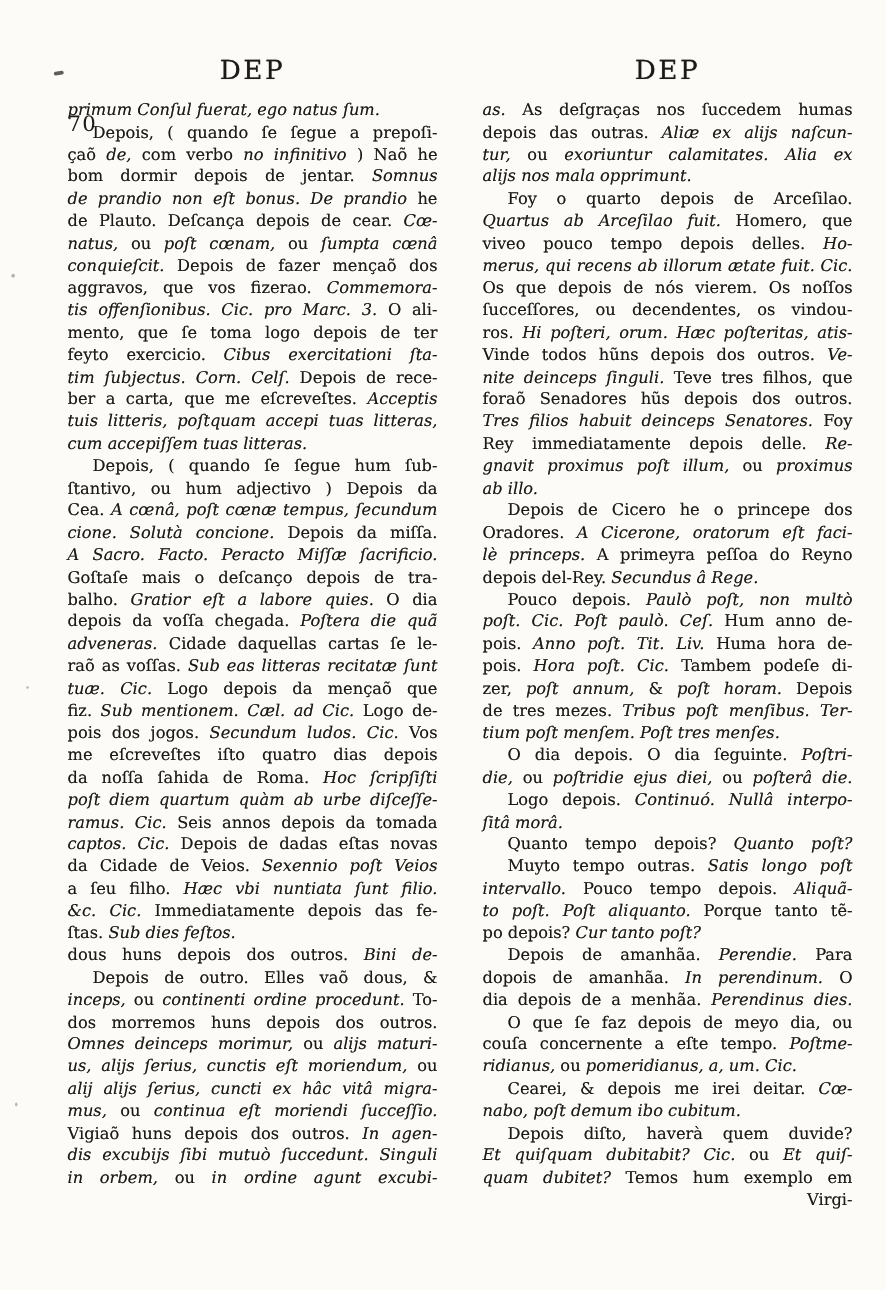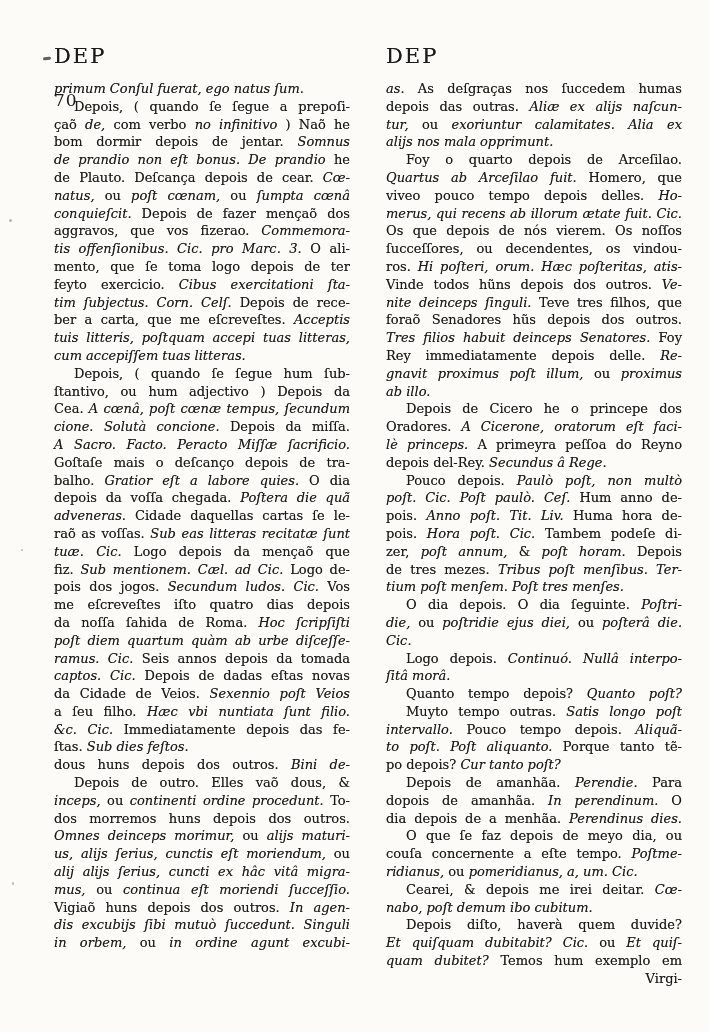--- a/index.html
+++ b/index.html
@@ -9,21 +9,21 @@
     background:#fcfbf8; overflow:hidden;
     font-family:"DejaVu Serif","Liberation Serif",serif;
     color:#1b1a18;
   }
   .header-row { position:absolute; top:44px; left:0; width:709px; height:26px; }
   .pagenum {
     position:absolute; left:54px; top:0;
     font-size:17px; letter-spacing:1px;margin-top:46px;
   }
   .running-head {
-    position:absolute; top:0; width:296px; 
+    position:absolute; top:0; width:296px; text-align:center;
     font-size:21px; letter-spacing:2px;
     text-shadow:0 0 0.6px rgba(27,26,24,0.7);
   }
   .running-head.left { left:54px; }
   .running-head.right { left:386px; }
   .col {
     position:absolute; top:80px; width:296px;
     font-size:13px; line-height:17.8px;
     text-shadow:0 0 0.5px rgba(27,26,24,0.55);
   }
@@ -139,21 +139,20 @@
       <div class="line end"><span>depois del-Rey. </span><span class="it">Secundus â Rege.</span></div>
       <div class="line indent"><span>Pouco depois. </span><span class="it">Paulò poſt, non multò</span></div>
       <div class="line"><span class="it">poſt. Cic. Poſt paulò. Ceſ.</span><span> Hum anno de-</span></div>
       <div class="line"><span>pois. </span><span class="it">Anno poſt. Tit. Liv.</span><span> Huma hora de-</span></div>
       <div class="line"><span>pois. </span><span class="it">Hora poſt. Cic.</span><span> Tambem podeſe di-</span></div>
       <div class="line"><span>zer, </span><span class="it">poſt annum,</span><span> &amp; </span><span class="it">poſt horam.</span><span> Depois</span></div>
       <div class="line"><span>de tres mezes. </span><span class="it">Tribus poſt menſibus. Ter-</span></div>
       <div class="line end"><span class="it">tium poſt menſem. Poſt tres menſes.</span></div>
       <div class="line indent"><span>O dia depois. O dia ſeguinte. </span><span class="it">Poſtri-</span></div>
       <div class="line"><span class="it">die,</span><span> ou </span><span class="it">poſtridie ejus diei,</span><span> ou </span><span class="it">poſterâ die.</span></div>
-      <div class="line end"><span class="it">Cic.</span></div>
       <div class="line indent"><span>Logo depois. </span><span class="it">Continuó. Nullâ interpo-</span></div>
       <div class="line end"><span class="it">ſitâ morâ.</span></div>
       <div class="line indent"><span>Quanto tempo depois? </span><span class="it">Quanto poſt?</span></div>
       <div class="line indent"><span>Muyto tempo outras. </span><span class="it">Satis longo poſt</span></div>
       <div class="line"><span class="it">intervallo.</span><span> Pouco tempo depois. </span><span class="it">Aliquã-</span></div>
       <div class="line"><span class="it">to poſt. Poſt aliquanto.</span><span> Porque tanto tẽ-</span></div>
       <div class="line end"><span>po depois? </span><span class="it">Cur tanto poſt?</span></div>
       <div class="line indent"><span>Depois de amanhãa. </span><span class="it">Perendie.</span><span> Para</span></div>
       <div class="line"><span>dopois de amanhãa. </span><span class="it">In perendinum.</span><span> O</span></div>
       <div class="line"><span>dia depois de a menhãa. </span><span class="it">Perendinus dies.</span></div>

